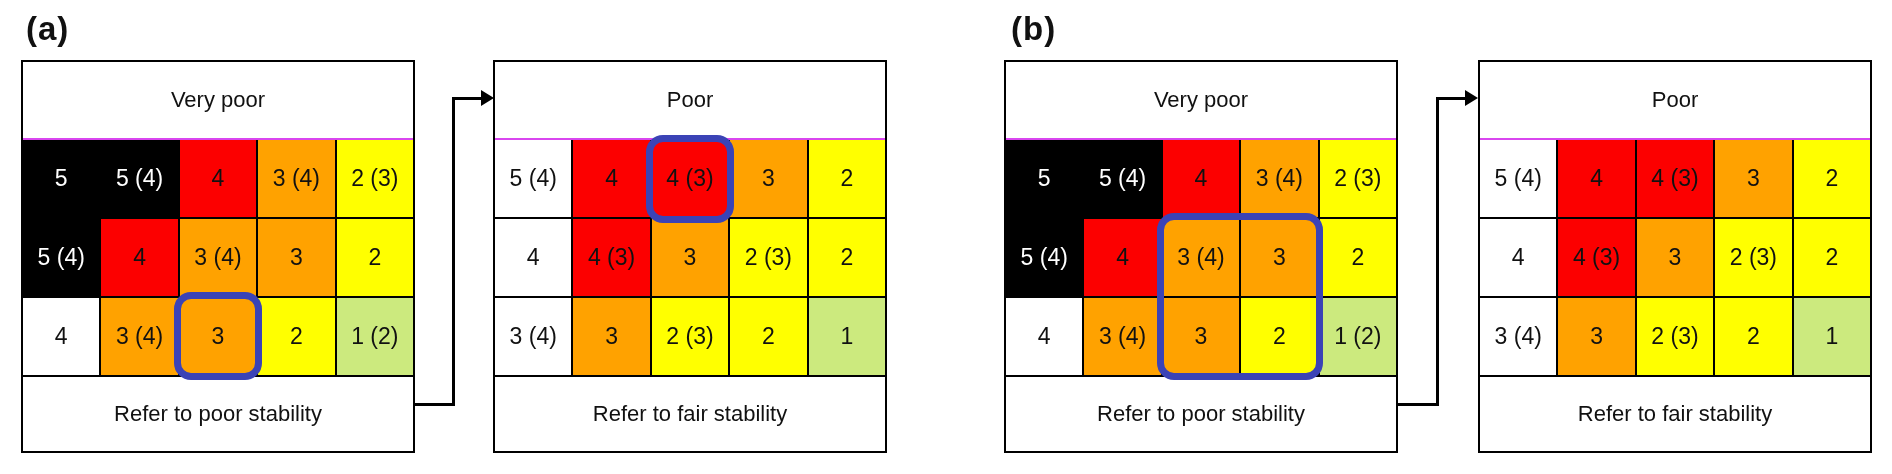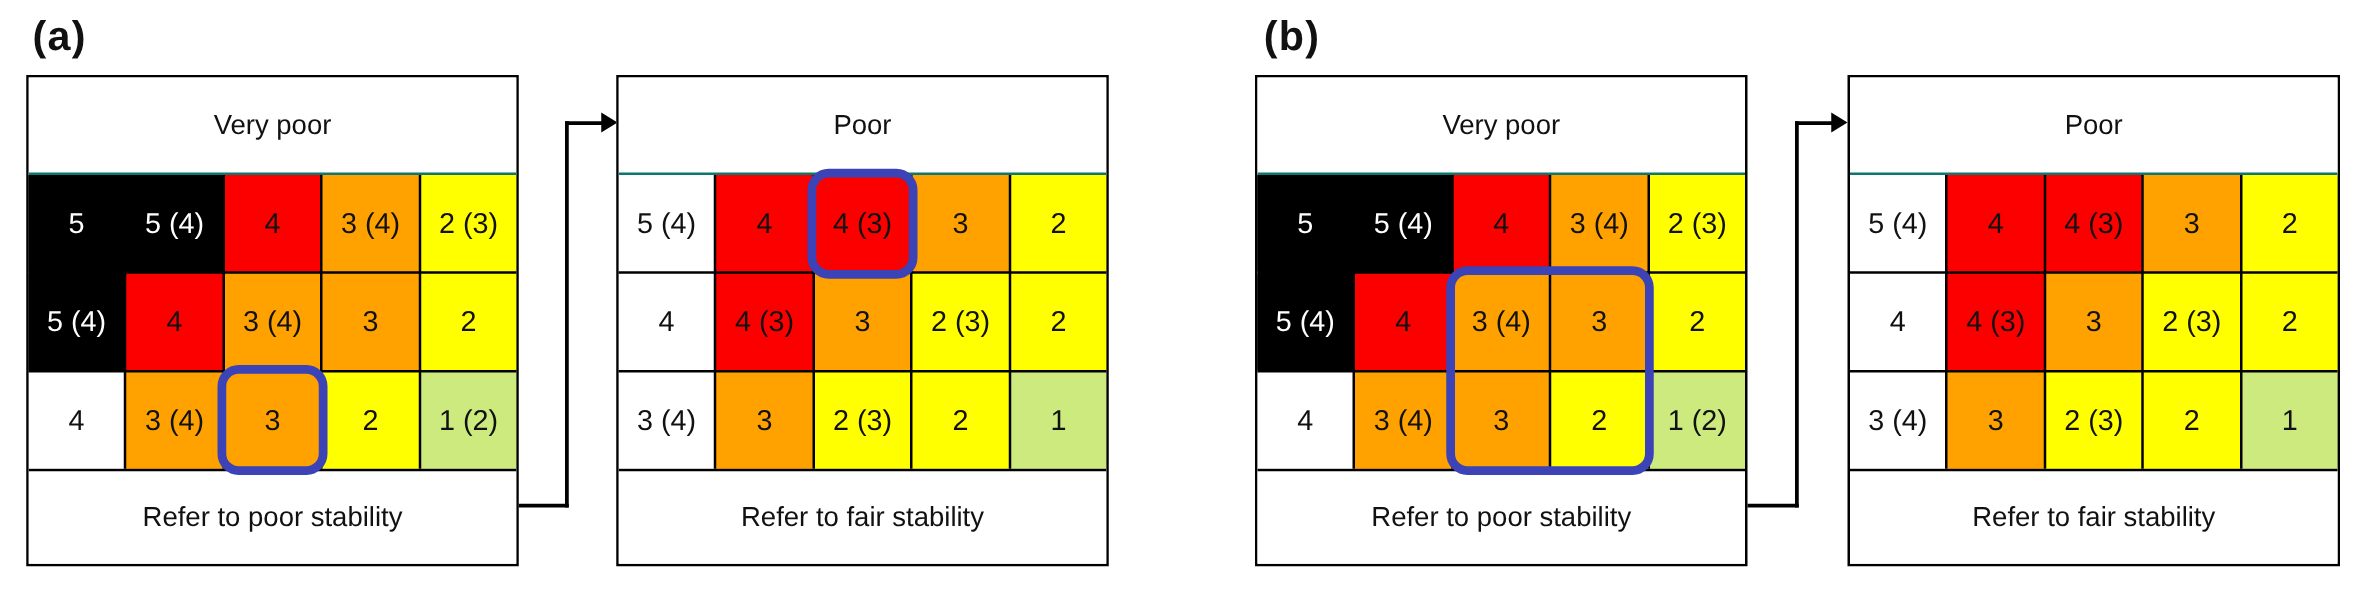--- a/index.html
+++ b/index.html
@@ -12,21 +12,21 @@
     letter-spacing:1px;
   }
   .mtable {
     position:absolute; width:394px; height:393px; box-sizing:border-box;
     border:2px solid #000; background:#fff; display:flex; flex-direction:column;
   }
   .thead, .tfoot {
     flex:0 0 auto; display:flex; align-items:center; justify-content:center;
     font-size:22px; color:#111; background:#fff;
   }
-  .thead { height:76px; border-bottom:2px solid #0f766e; }
+  .thead { height:76px; border-bottom:2px solid #d946ef; }
   .tfoot { height:74px; border-top:2px solid #000; }
   .tgrid {
     flex:1 1 auto; display:grid; grid-template-columns:repeat(5,1fr);
     grid-auto-rows:1fr; gap:2px; background:#000; position:relative;
   }
   .cell {
     display:flex; align-items:center; justify-content:center;
     font-size:23px; color:#111; overflow:hidden; white-space:nowrap;
   }
   .ring {

